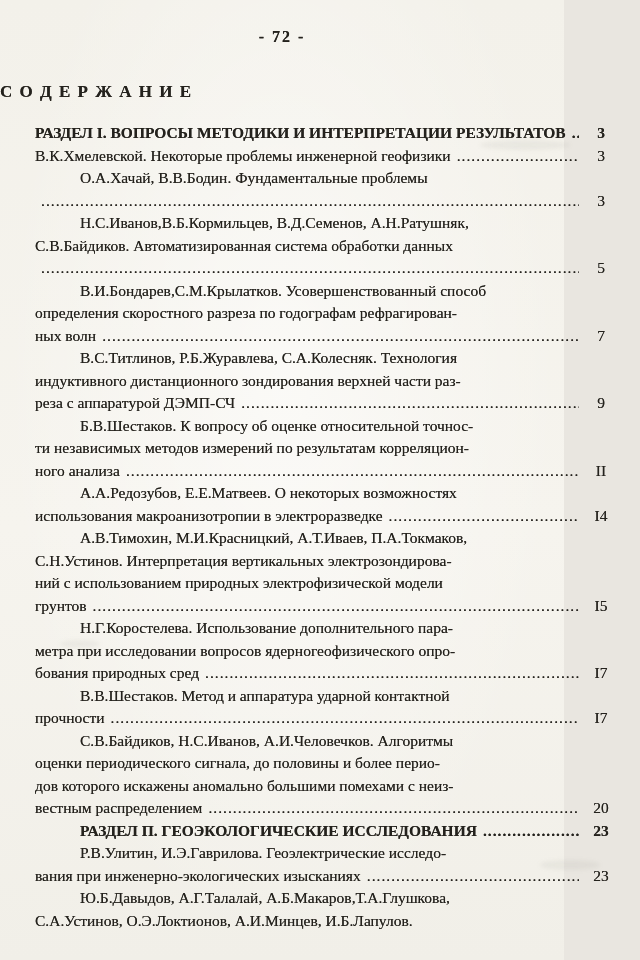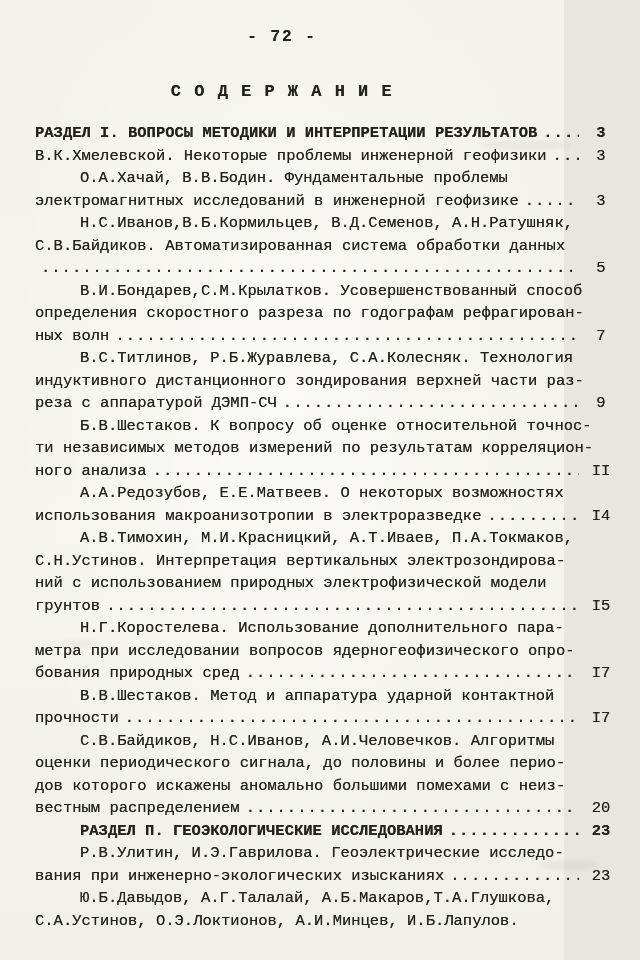--- a/index.html
+++ b/index.html
@@ -11,21 +11,21 @@
     background: #e9e6e0;
   }
   .scan-page {
     position: relative;
     width: 564px;
     height: 960px;
     box-sizing: border-box;
     background:
       radial-gradient(ellipse at 50% 40%, rgba(255,255,255,0.55), rgba(0,0,0,0) 70%),
       linear-gradient(180deg, #f3f1ea 0%, #f6f4ee 55%, #f1efe8 100%);
-    font-family: Liberation Mono, monospace;
+    font-family: Liberation Serif, serif;
     color: #24221d;
     -webkit-font-smoothing: antialiased;
   }
   .ink {
     text-shadow: 0 0 0.6px rgba(35,32,28,0.75);
   }
   .folio {
     position: absolute;
     top: 28px;
     left: 0;
@@ -33,21 +33,20 @@
     text-align: center;
     font-size: 16px;
     font-weight: bold;
     letter-spacing: 2px;
   }
   .doc-title {
     position: absolute;
     top: 82px;
     left: 0;
     width: 100%;
-    text-align: center;
     font-size: 17px;
     font-weight: bold;
     letter-spacing: 1.5px;
     white-space: nowrap;
   }
   .toc {
     position: absolute;
     top: 122px;
     left: 35px;
     width: 583px;
@@ -110,21 +109,20 @@
     <span class="t">В.К.Хмелевской. Некоторые проблемы инженерной геофизики</span>
     <span class="dots">..................................................................................................................................</span>
     <span class="pg">3</span>
   </div>
       <div class="toc-line ink indent">
     <span class="t">О.А.Хачай, В.В.Бодин. Фундаментальные проблемы</span>
     <span class="dots hidden"></span>
     <span class="pg"></span>
   </div>
       <div class="toc-line ink">
-    <span class="t">электромагнитных исследований в инженерной геофизике</span>
     <span class="dots">..................................................................................................................................</span>
     <span class="pg">3</span>
   </div>
       <div class="toc-line ink indent">
     <span class="t">Н.С.Иванов,В.Б.Кормильцев, В.Д.Семенов, А.Н.Ратушняк,</span>
     <span class="dots hidden"></span>
     <span class="pg"></span>
   </div>
       <div class="toc-line ink">
     <span class="t">С.В.Байдиков. Автоматизированная система обработки данных</span>

